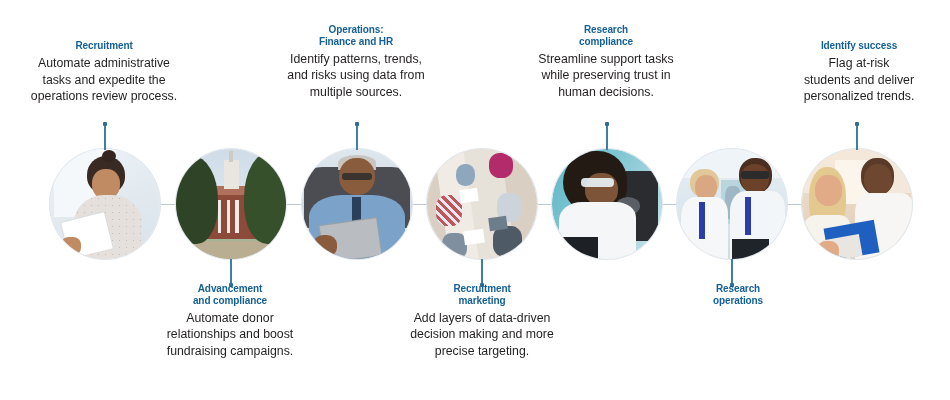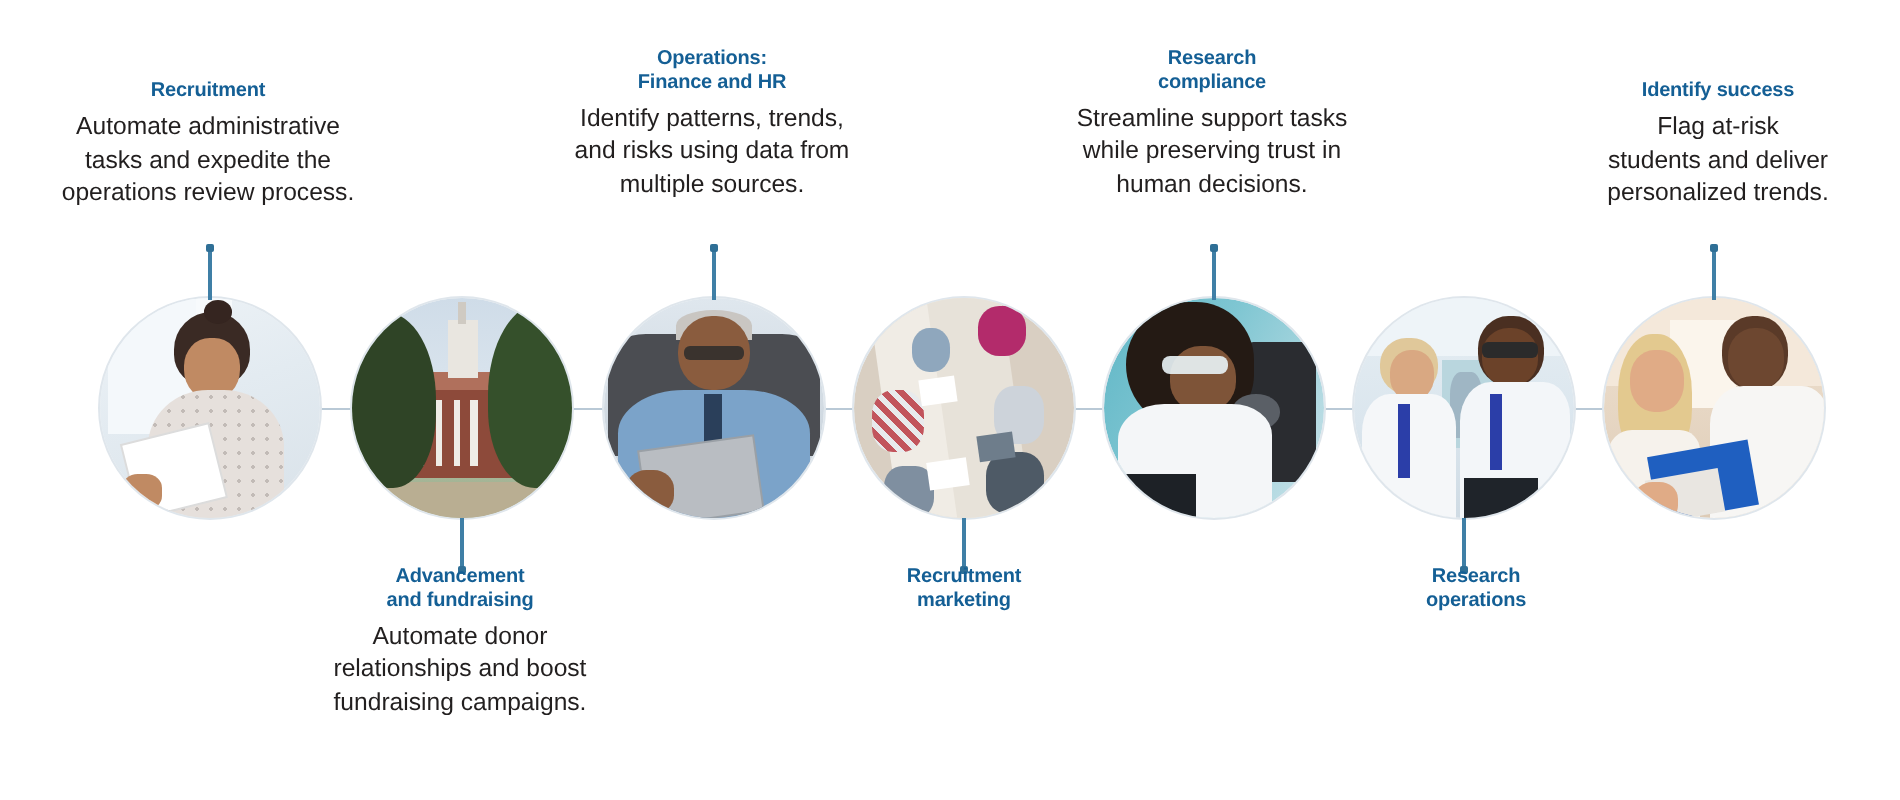--- a/index.html
+++ b/index.html
@@ -343,29 +343,32 @@
 
   <div class="block top" style="left:772px; top:40px; width:174px">
     <p class="heading">Identify success</p>
     <p class="desc">Flag at-risk
 students and deliver
 personalized trends.</p>
   </div>
 
   <div class="block bottom" style="left:140px; top:283px; width:180px">
     <p class="heading">Advancement
-and fundraising</p>
+and compliance</p>
     <p class="desc">Automate donor
 relationships and boost
 fundraising campaigns.</p>
   </div>
 
   <div class="block bottom" style="left:388px; top:283px; width:188px">
     <p class="heading">Recruitment
 marketing</p>
+    <p class="desc">Add layers of data-driven
+decision making and more
+precise targeting.</p>
   </div>
 
   <div class="block bottom" style="left:640px; top:283px; width:196px">
     <p class="heading">Research
 operations</p>
   </div>
 
 </div>
 
 </body></html>

